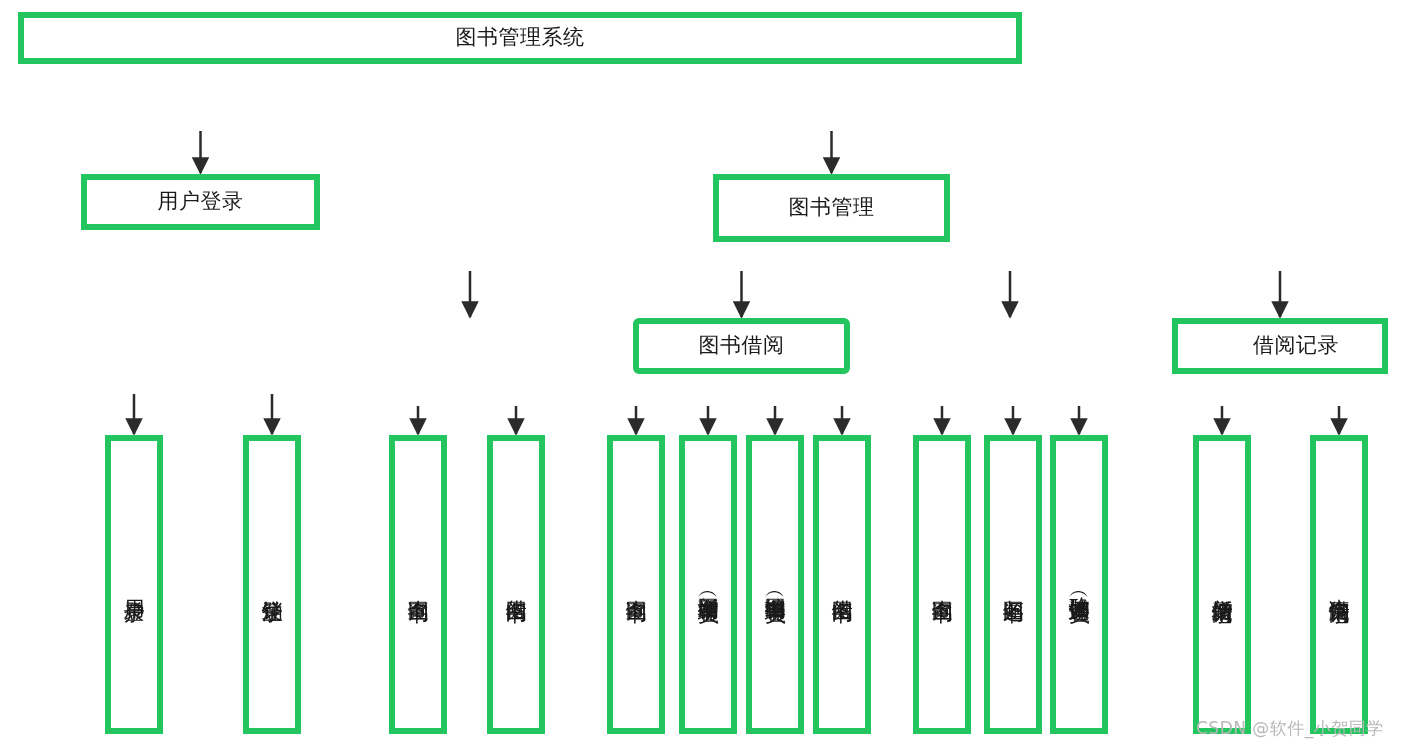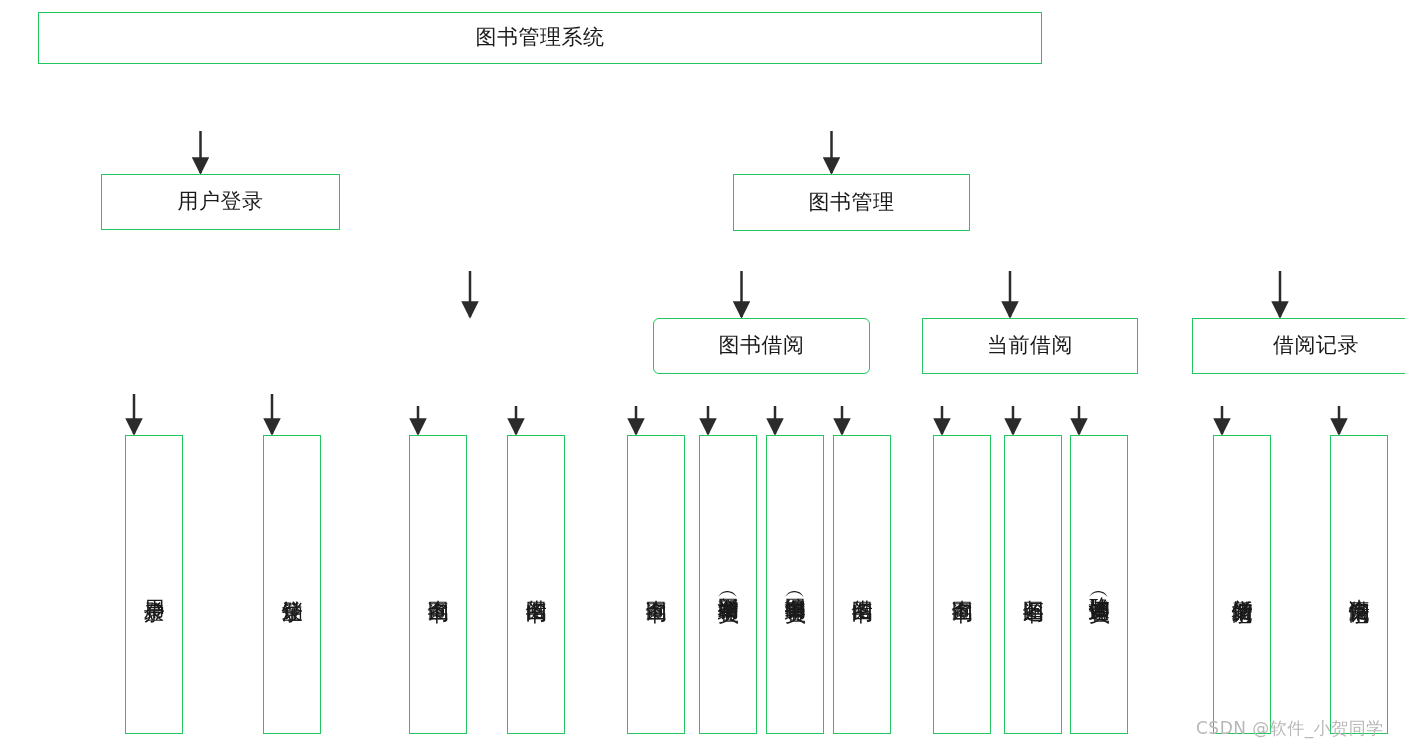--- a/index.html
+++ b/index.html
@@ -22,26 +22,25 @@
     left: 0;
     top: 0;
     width: 1405px;
     height: 747px;
     pointer-events: none;
   }
   .node {
     position: absolute;
     box-sizing: border-box;
     background: #ffffff;
-    border: 1px solid #22c55e;
+    border: 6px solid #22c55e;
     display: flex;
     align-items: center;
     justify-content: center;
     color: #1a1a1a;
-    margin-left: 20px;
   }
   .node-h {
     font-size: 21px;
     line-height: 1.2;
     letter-spacing: 0.5px;
     white-space: nowrap;
   }
   .node-v {
     writing-mode: vertical-rl;
     text-orientation: upright;
@@ -96,24 +95,23 @@
         <path d="M 1079 406 L 1079 434" marker-end="url(#arrow)"></path>
         <path d="M NaN NaN L NaN 406 M NaN 406 L NaN 406 "></path>
         <path d="M 1222 406 L 1222 434" marker-end="url(#arrow)"></path>
         <path d="M 1339 406 L 1339 434" marker-end="url(#arrow)"></path>
       </g>
   </svg>
 
   <div class="node node-h" style="left: 18px; top: 12px; width: 1004px; height: 52px;">图书管理系统</div>
 
   <div class="node node-h" style="left: 81px; top: 174px; width: 239px; height: 56px;">用户登录</div>
-  <div class="node node-h" style="left: 713px; top: 174px; width: 237px; height: 57px;">图书管理</div>
+  <div class="node node-h" style="left: 713px; top: 174px; width: 237px; height: 68px;">图书管理</div>
 
   <div class="node node-h" style="left: 633px; top: 318px; width: 217px; height: 56px; border-radius: 6px;">图书借阅</div>
-  <div class="node node-h" style="left: 902px; top: 318px; width: 216px; height: 56px;">当前借阅</div>
   <div class="node node-h" style="left: 1172px; top: 318px; width: 216px; height: 56px; padding-left: 32px;">借阅记录</div>
 
   <div class="node node-v" style="left: 105px; top: 435px; width: 58px; height: 299px;">用户登录</div>
   <div class="node node-v" style="left: 243px; top: 435px; width: 58px; height: 299px;">注销登录</div>
   <div class="node node-v" style="left: 389px; top: 435px; width: 58px; height: 299px;">查询图书</div>
   <div class="node node-v" style="left: 487px; top: 435px; width: 58px; height: 299px;">借阅图书</div>
   <div class="node node-v" style="left: 607px; top: 435px; width: 58px; height: 299px;">查询图书</div>
   <div class="node node-v" style="left: 679px; top: 435px; width: 58px; height: 299px;">新增图书（管理员）</div>
   <div class="node node-v" style="left: 746px; top: 435px; width: 58px; height: 299px;">编辑图书（管理员）</div>
   <div class="node node-v" style="left: 813px; top: 435px; width: 58px; height: 299px;">借阅图书</div>

